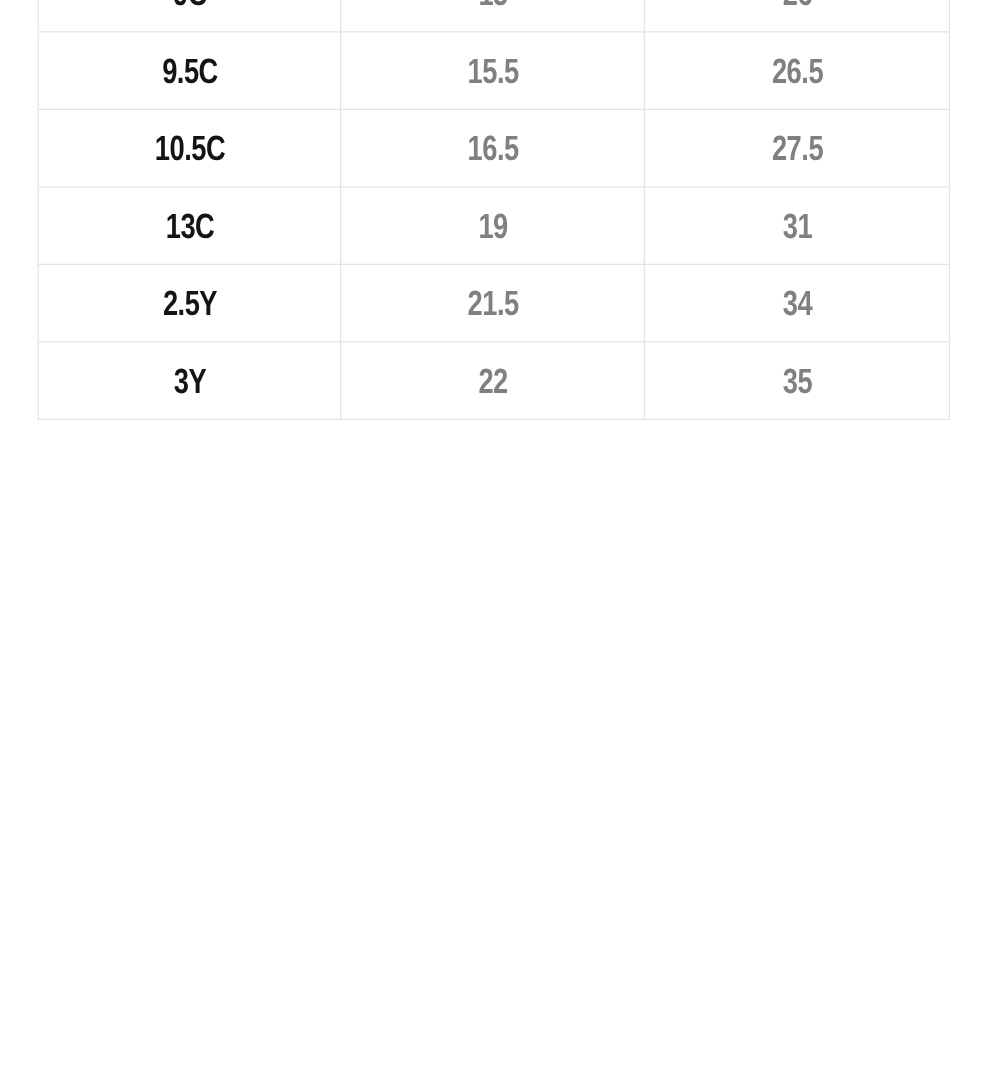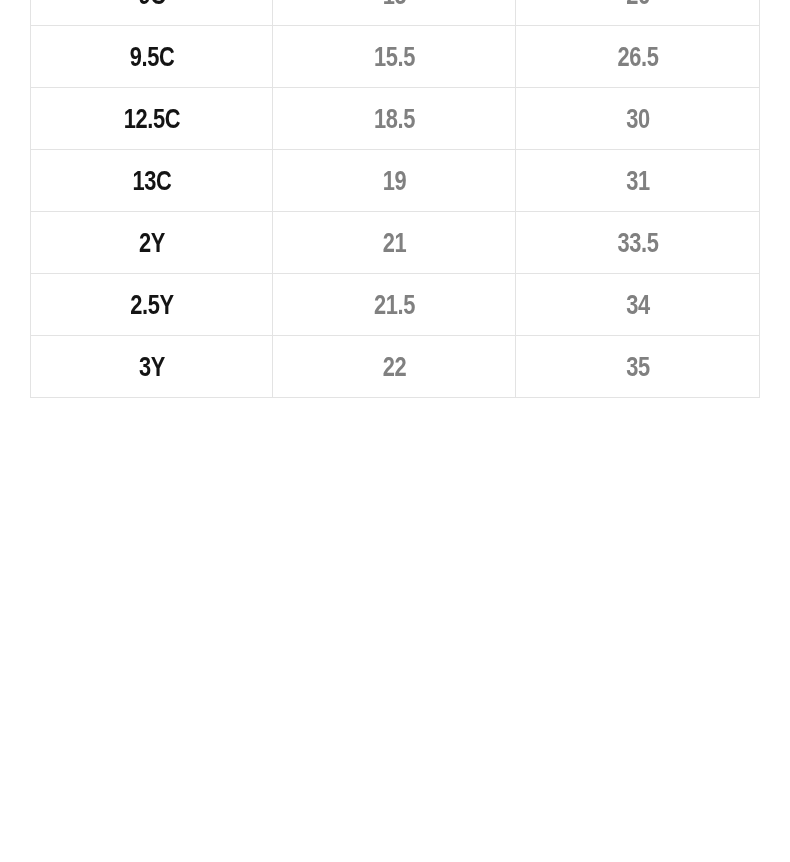--- a/index.html
+++ b/index.html
@@ -91,33 +91,28 @@
             <td class="col-size">9C</td>
             <td class="col-cm">15</td>
             <td class="col-eu">26</td>
           </tr>
           <tr>
             <td class="col-size">9.5C</td>
             <td class="col-cm">15.5</td>
             <td class="col-eu">26.5</td>
           </tr>
           <tr>
-            <td class="col-size">12.5C</td>
-            <td class="col-cm">18.5</td>
-            <td class="col-eu">30</td>
+            <td class="col-size">10.5C</td>
+            <td class="col-cm">16.5</td>
+            <td class="col-eu">27.5</td>
           </tr>
           <tr>
             <td class="col-size">13C</td>
             <td class="col-cm">19</td>
             <td class="col-eu">31</td>
-          </tr>
-          <tr>
-            <td class="col-size">2Y</td>
-            <td class="col-cm">21</td>
-            <td class="col-eu">33.5</td>
           </tr>
           <tr>
             <td class="col-size">2.5Y</td>
             <td class="col-cm">21.5</td>
             <td class="col-eu">34</td>
           </tr>
           <tr>
             <td class="col-size">3Y</td>
             <td class="col-cm">22</td>
             <td class="col-eu">35</td>

